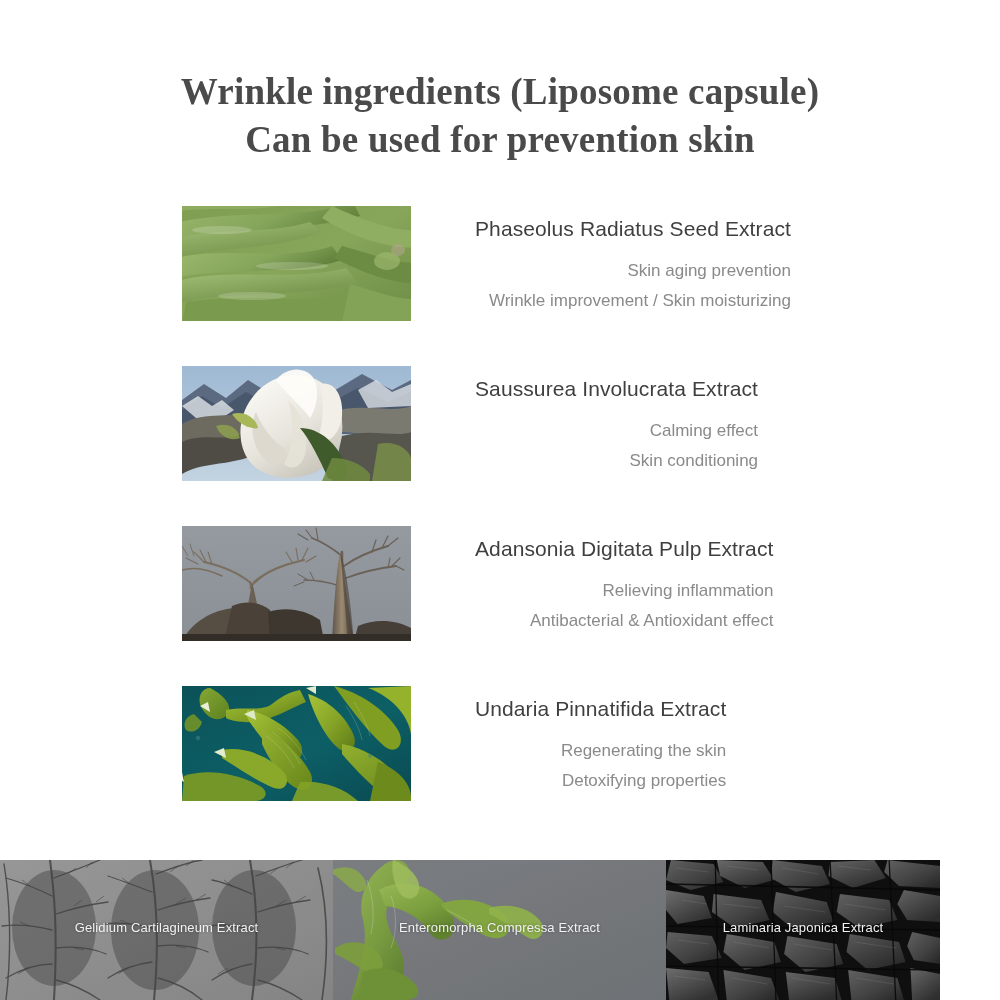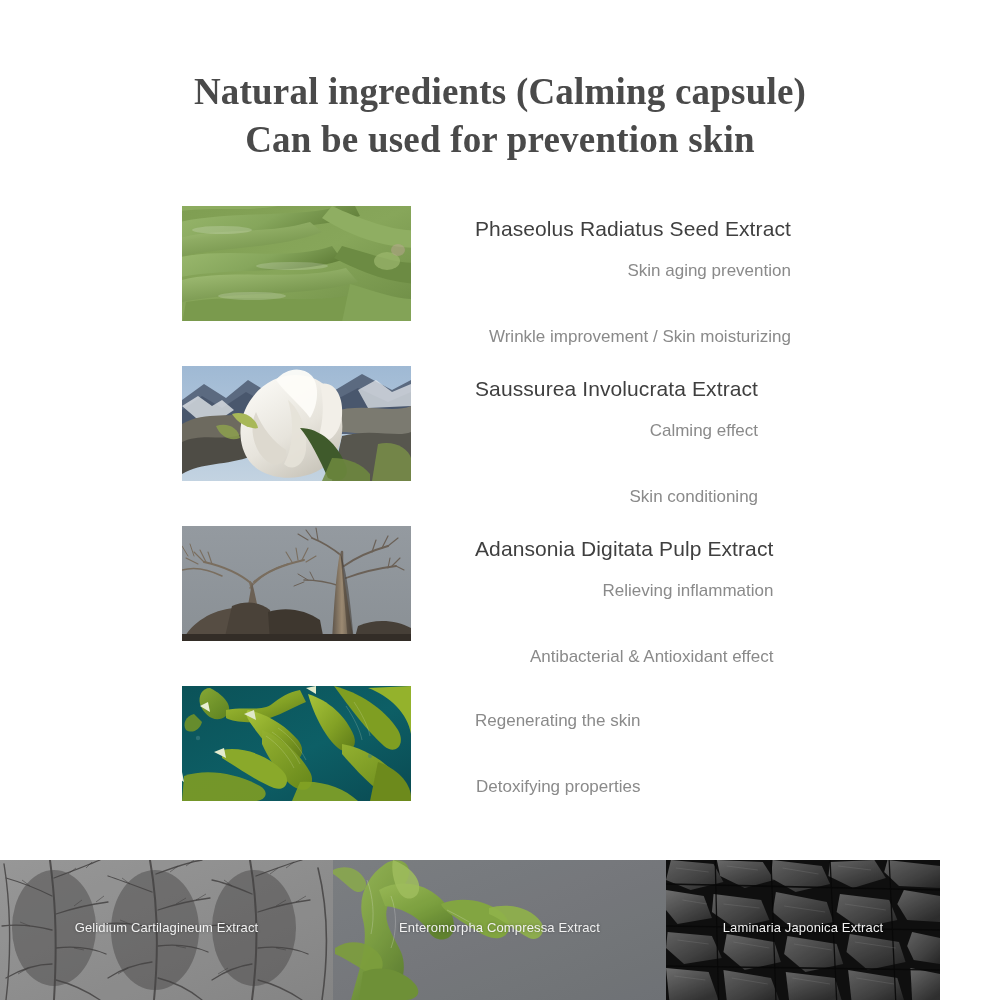--- a/index.html
+++ b/index.html
@@ -63,21 +63,20 @@
     line-height: 30px;
     letter-spacing: 0.1px;
     white-space: nowrap;
   }
 
   .ing-desc {
     font-size: 17px;
     color: #8a8a8a;
     line-height: 30px;
     white-space: nowrap;
-    margin-top: 36px;
   }
   .ing-desc.first { margin-top: 12px; }
 
   
   .bottom-strip {
     position: absolute;
     left: 0;
     top: 860px;
     width: 1000px;
     height: 140px;
@@ -105,21 +104,21 @@
     font-size: 13px;
     letter-spacing: 0.15px;
     text-shadow: 0 0 3px rgba(0,0,0,0.35);
     white-space: nowrap;
   }
 </style>
 </head>
 <body>
 
 <div class="heading">
-  <span class="line">Natural ingredients (Calming capsule)</span>
+  <span class="line">Wrinkle ingredients (Liposome capsule)</span>
   <span class="line">Can be used for prevention skin</span>
 </div>
 
 <div class="ingredients">
 
   <div class="ingredient-row">
     <div class="thumb">
       <svg viewBox="0 0 229 115" preserveAspectRatio="none">
         <defs>
           <linearGradient id="beanBg" x1="0" y1="0" x2="1" y2="1">
@@ -301,20 +300,21 @@
           <path d="M90 46 C102 54, 112 66, 118 78"></path>
           <path d="M96 42 C108 50, 118 62, 124 74"></path>
           <path d="M164 20 C172 32, 178 44, 180 54"></path>
           <path d="M172 16 C180 28, 186 40, 188 50"></path>
         </g>
         <circle cx="16" cy="52" r="2.2" fill="#3d7f84" opacity="0.6"></circle>
         <circle cx="188" cy="70" r="2" fill="#3d7f84" opacity="0.5"></circle>
       </svg>
     </div>
     <div class="info">
+      <div class="ing-title">Undaria Pinnatifida Extract</div>
       <div class="ing-desc first">Regenerating the skin</div>
       <div class="ing-desc">Detoxifying properties</div>
     </div>
   </div>
 
 </div>
 
 <div class="bottom-strip">
 
   <div class="panel p1">

